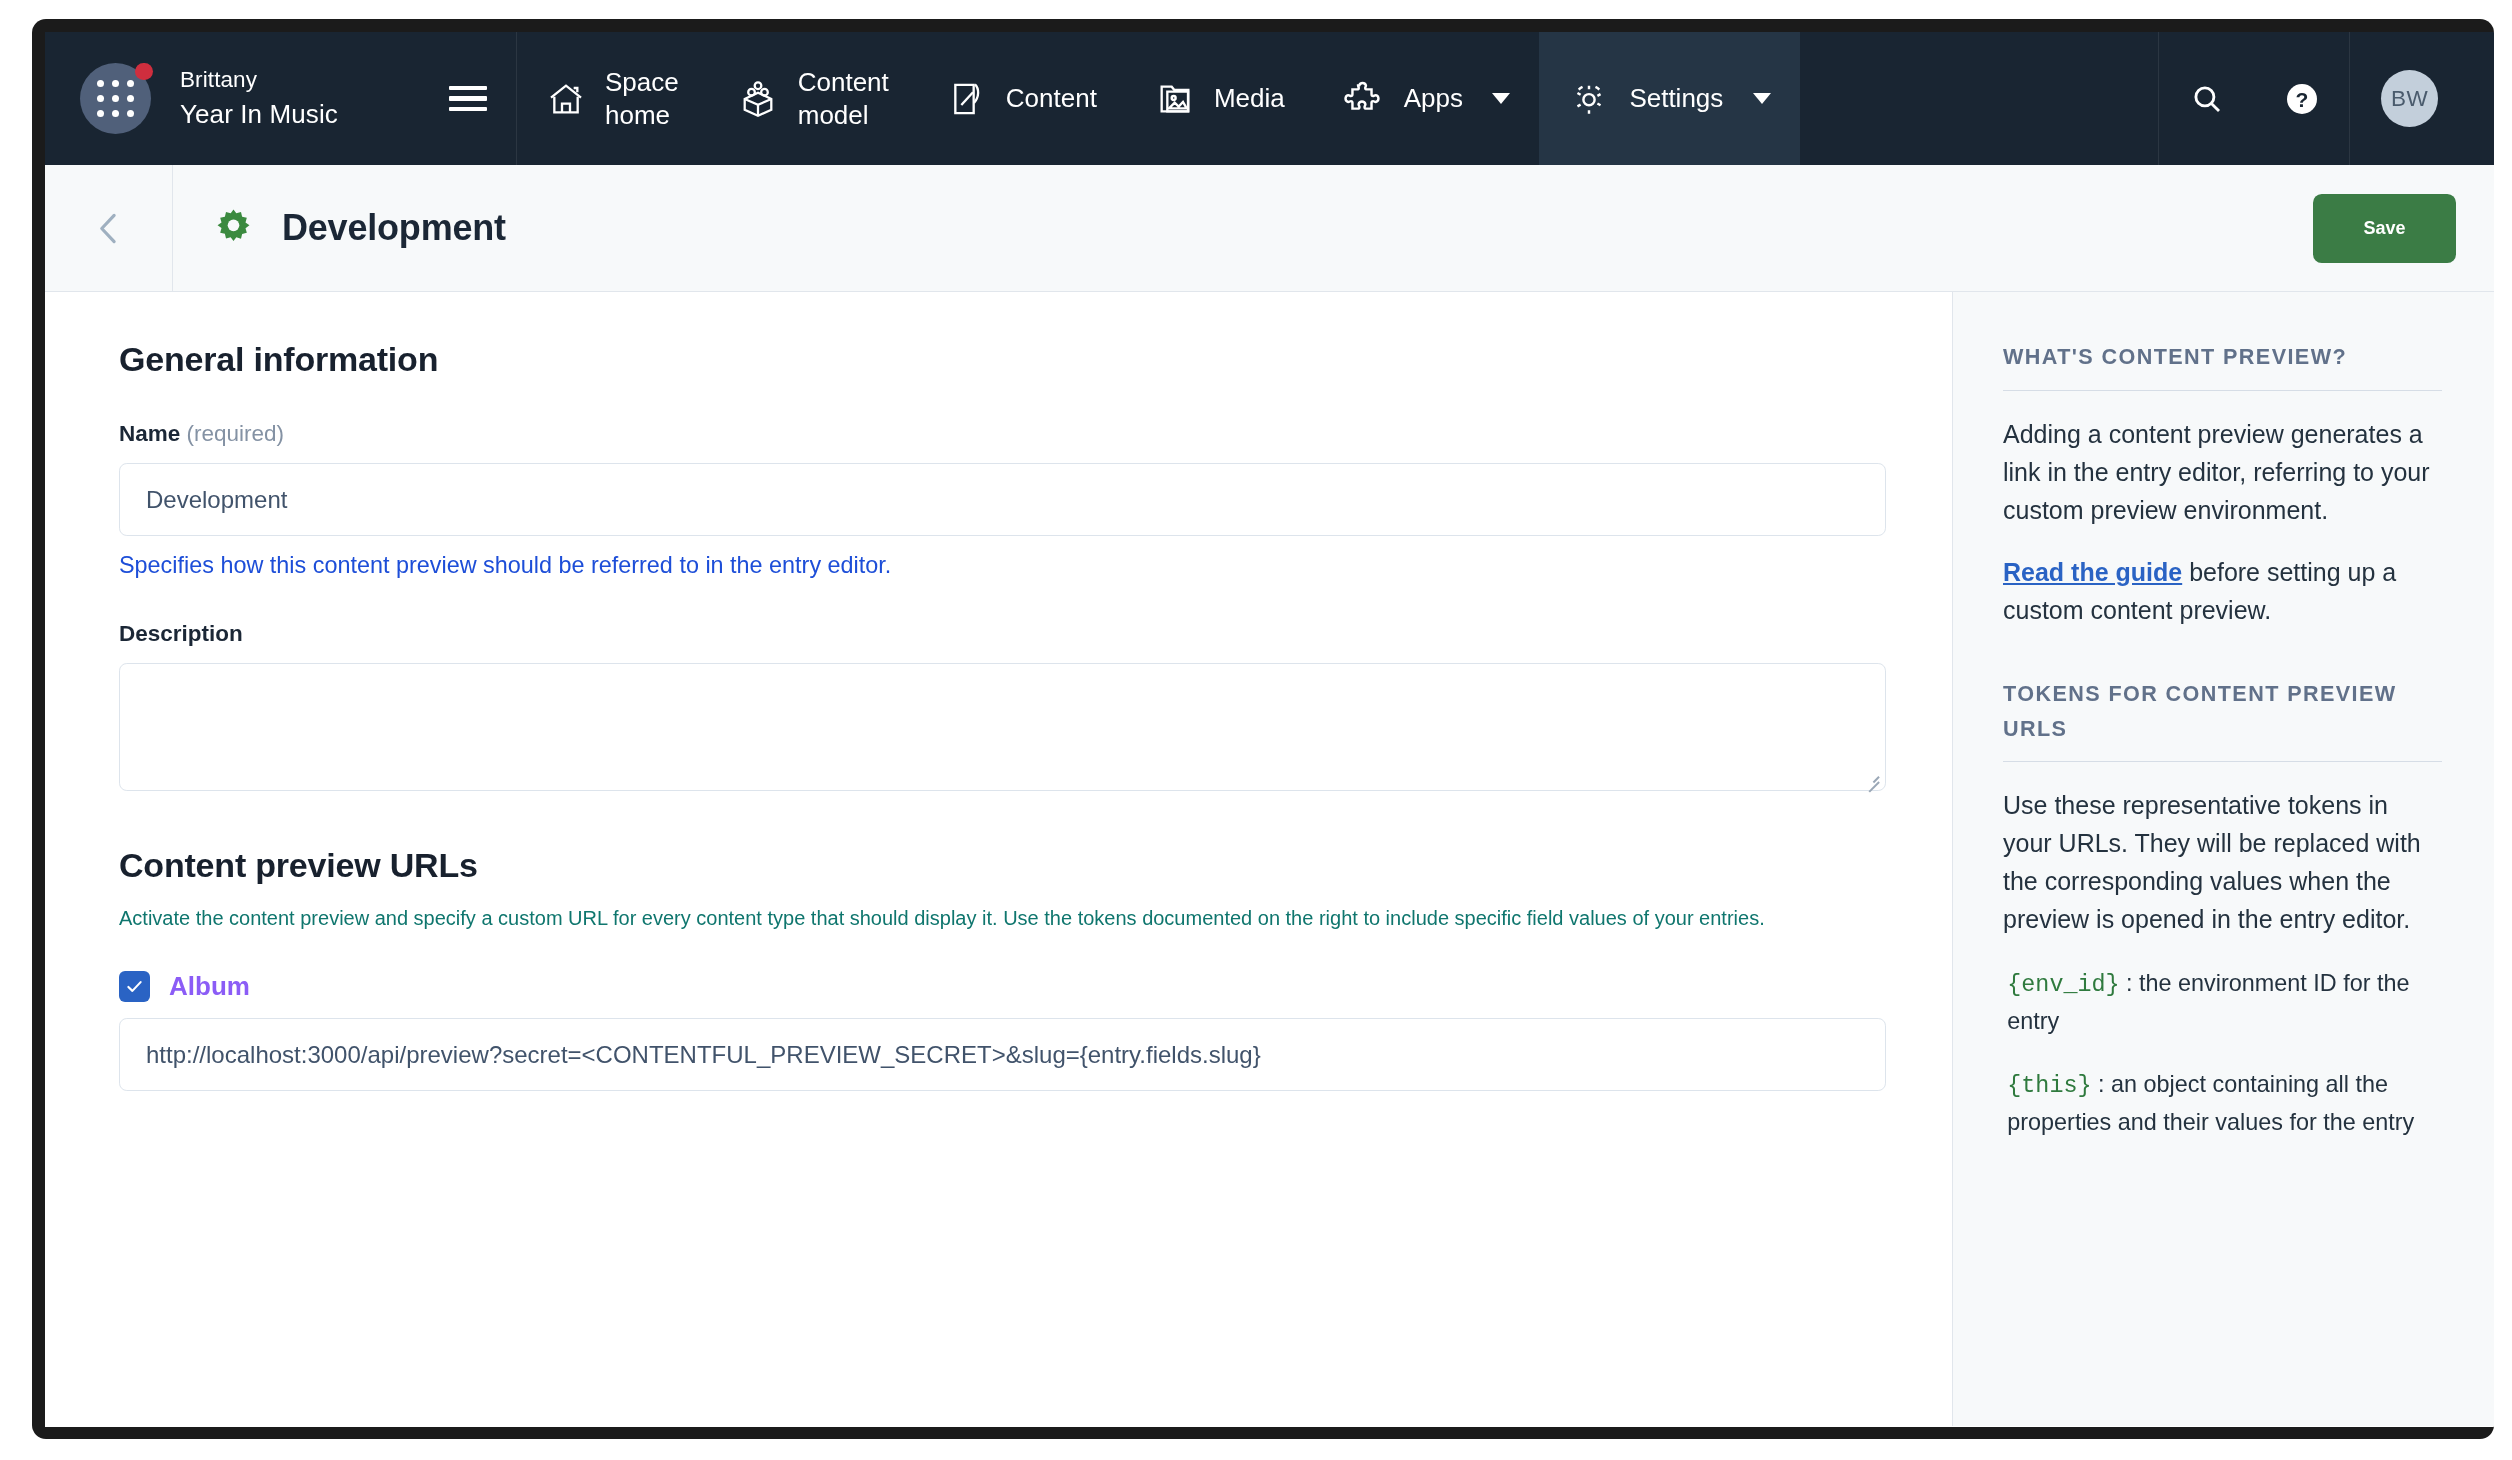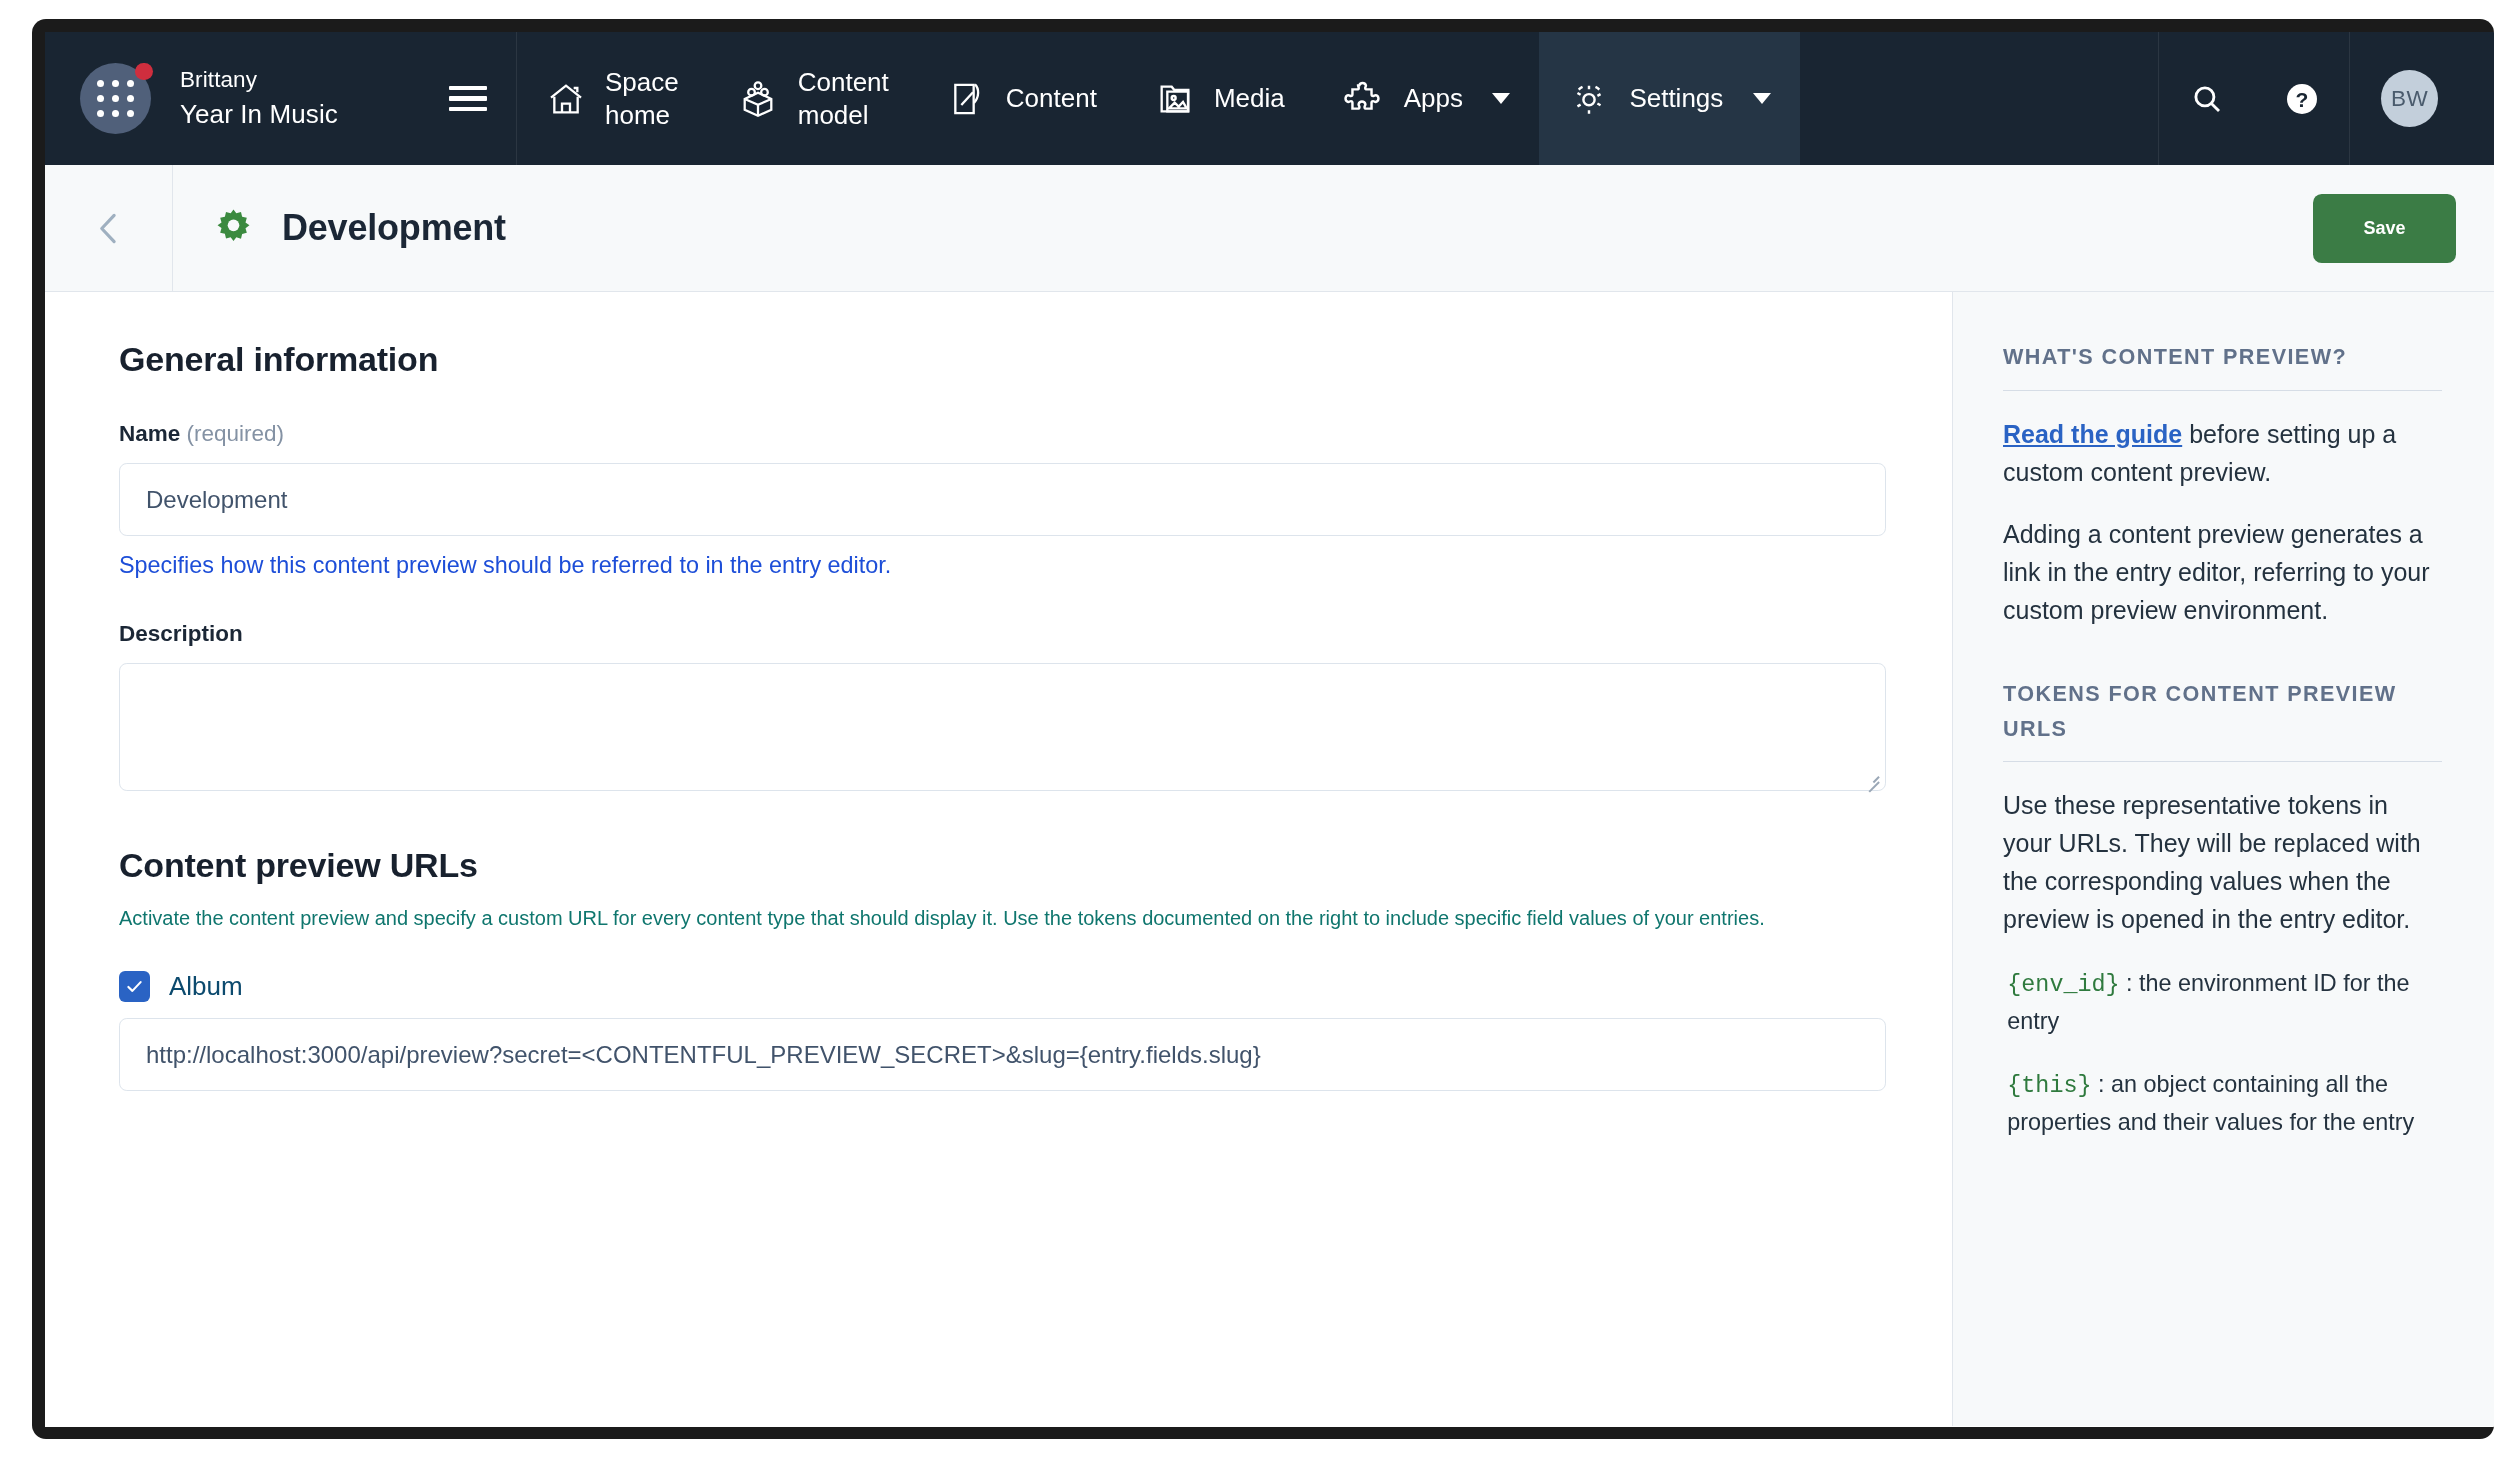--- a/index.html
+++ b/index.html
@@ -255,21 +255,21 @@
   }
 
   .ct-row { display: flex; align-items: center; gap: 19px; margin-top: 37px; }
   .checkbox {
     width: 31px; height: 31px; border-radius: 6px;
     background: #2a63c4;
     display: flex; align-items: center; justify-content: center;
     flex: none;
   }
   .checkbox svg { display: block; }
-  .ct-label { font-size: 26px; color: #0c4a6e; font-weight: 400; }
+  .ct-label { font-size: 26px; color: #8b5cf6; font-weight: 700; }
 
   
   .side-head {
     font-size: 21.6px;
     font-weight: bold;
     letter-spacing: 1.4px;
     color: #61718a;
     line-height: 1.62;
     padding-bottom: 14.7px;
     border-bottom: 1.7px solid #d6dde6;
@@ -485,22 +485,22 @@
           </svg>
         </span>
         <span class="ct-label">Album</span>
       </div>
       <input class="text-input" type="text" value="http://localhost:3000/api/preview?secret=&lt;CONTENTFUL_PREVIEW_SECRET&gt;&amp;slug={entry.fields.slug}" style="">
     </div>
 
     <div id="side-col">
 
       <div class="side-head">WHAT'S CONTENT PREVIEW?</div>
+      <p class="side-para">Adding a content preview generates a link in the entry editor, referring to your custom preview environment.</p>
       <p class="side-para"><a class="side-link" href="#">Read the guide</a><span> before setting up a custom content preview.</span></p>
-      <p class="side-para">Adding a content preview generates a link in the entry editor, referring to your custom preview environment.</p>
 
       <div class="side-head second">TOKENS FOR CONTENT PREVIEW URLS</div>
       <p class="side-para">Use these representative tokens in your URLs. They will be replaced with the corresponding values when the preview is opened in the entry editor.</p>
 
       <p class="token-item"><span class="token">{env_id}</span><span> : the environment ID for the entry</span></p>
       <p class="token-item"><span class="token">{this}</span><span> : an object containing all the properties and their values for the entry</span></p>
     </div>
   </div>
 
  </div>

